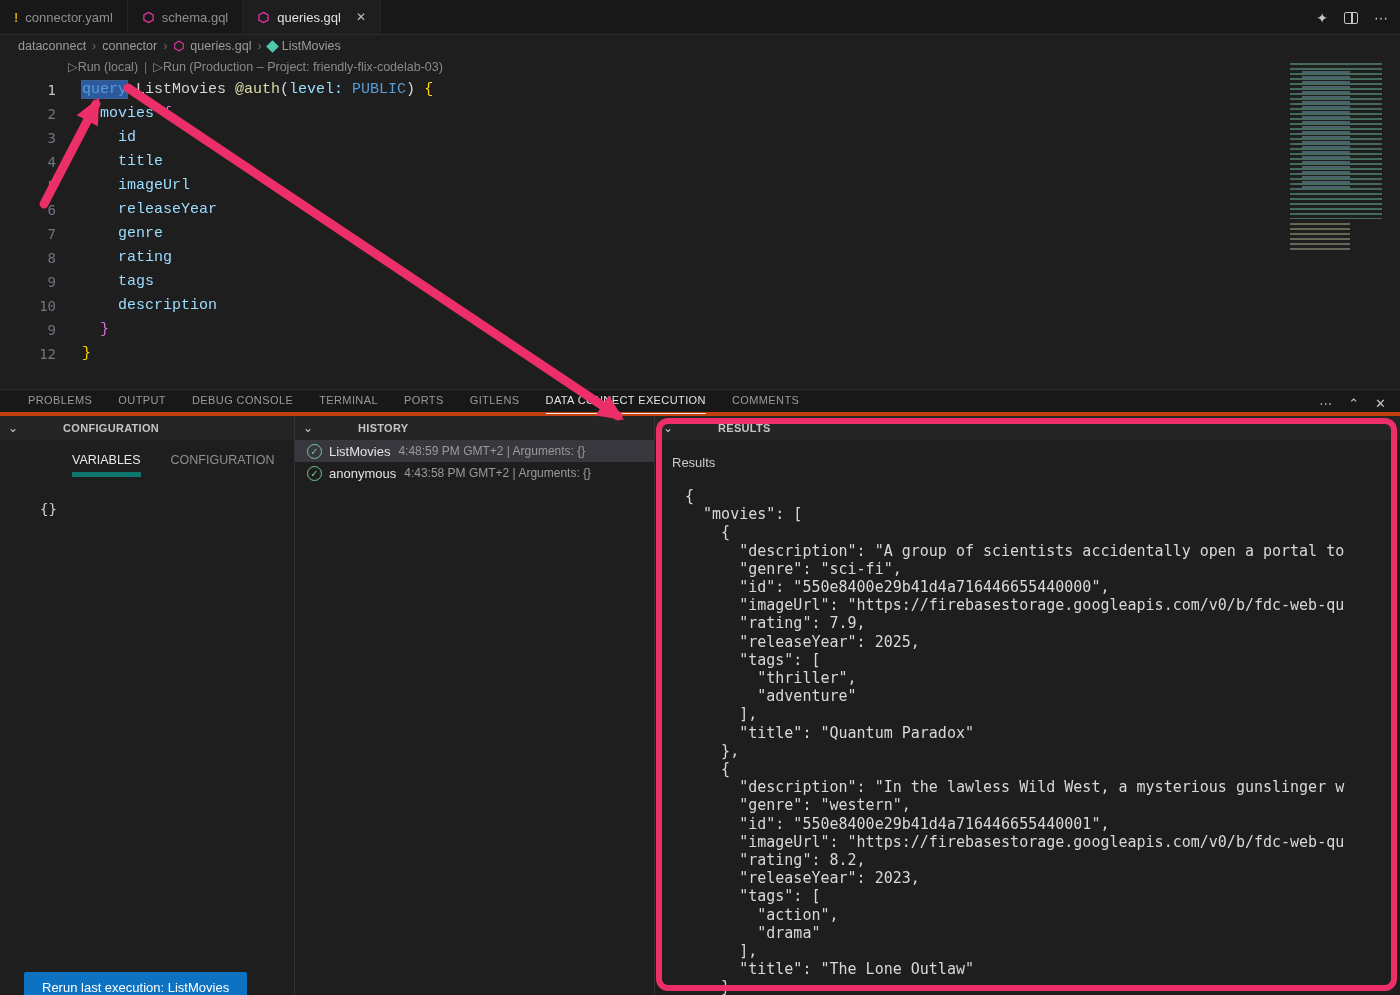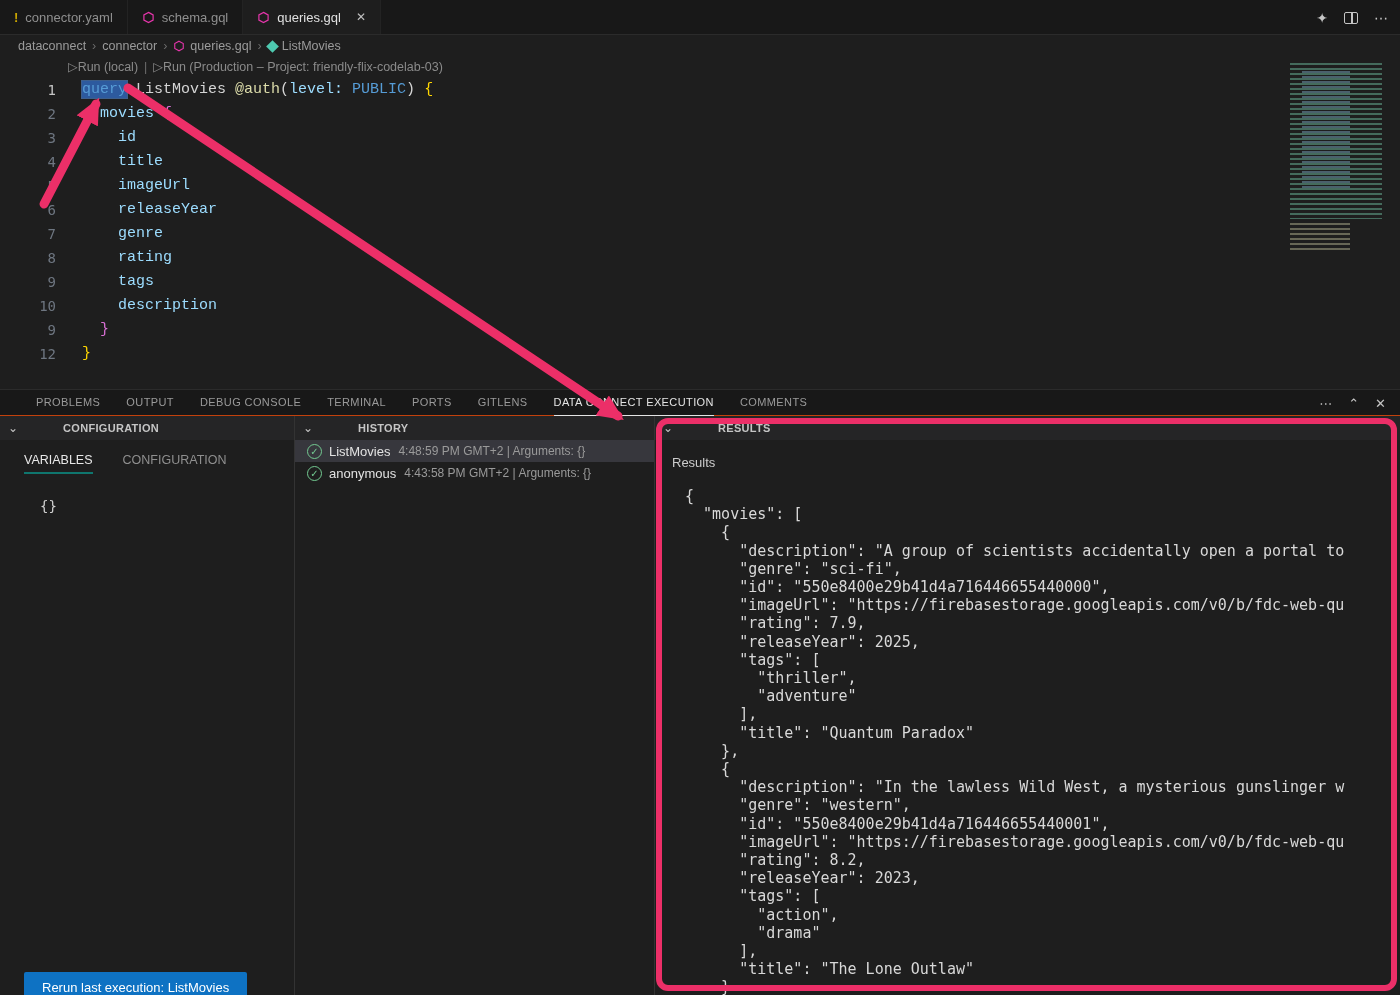--- a/index.html
+++ b/index.html
@@ -44,39 +44,39 @@
 
   .minimap { position: absolute; top: 2px; right: 0; width: 118px; height: 200px; cursor: pointer; }
   .mm-col1 { position: absolute; left: 8px; top: 4px; width: 92px; height: 156px;
     background-image: repeating-linear-gradient(to bottom, rgba(106,183,154,.5) 0 2px, transparent 2px 5px); }
   .mm-col2 { position: absolute; left: 20px; top: 12px; width: 48px; height: 120px;
     background-image: repeating-linear-gradient(to bottom, rgba(156,220,254,.35) 0 2px, transparent 2px 5px); }
   .mm-col3 { position: absolute; left: 8px; top: 164px; width: 60px; height: 30px;
     background-image: repeating-linear-gradient(to bottom, rgba(212,212,170,.4) 0 2px, transparent 2px 5px); }
 
   
-  .paneltabs { position: relative; display: flex; align-items: center; height: 26px; background: #181818; border-bottom: 1px solid #c2410c; padding-left: 36px; gap: 26px; }
+  .paneltabs { position: relative; display: flex; align-items: center; height: 26px; background: #181818; border-bottom: 4px solid #c2410c; padding-left: 28px; gap: 26px; }
   .ptab { font-size: 11px; letter-spacing: .4px; color: #9a9a9a; height: 26px; line-height: 25px; cursor: pointer; }
   .ptab.active { color: #e4e4e4; box-shadow: inset 0 -1px 0 #e4e4e4; }
   .panel-actions { position: absolute; right: 14px; top: 0; height: 26px; display: flex; align-items: center; gap: 16px; color: #c5c5c5; font-size: 13px; }
   .panel-actions span { cursor: pointer; }
 
   
   .panelbody { display: flex; height: 579px; background: #1e1e1e; }
   .sec { position: relative; }
   .sec-config  { width: 295px; flex: none; border-right: 1px solid #333; }
   .sec-history { width: 360px; flex: none; border-right: 1px solid #333; }
   .sec-results { flex: 1; overflow: hidden; }
   .sec-head { height: 24px; display: flex; align-items: center; gap: 5px; padding-left: 8px; background: #252526; cursor: pointer; }
   .chev { color: #c5c5c5; font-size: 12px; line-height: 12px; }
   .sec-title { font-size: 11px; font-weight: 700; letter-spacing: .3px; color: #c5c5c5; margin-left: 40px; }
 
   .cfg-tabs { display: flex; gap: 30px; margin: 13px 0 0 24px; font-size: 12.5px; }
   .cfg-tab { color: #8f8f8f; padding-bottom: 5px; cursor: pointer; }
-  .cfg-tab.active { color: #e8e8e8; border-bottom: 2px solid #0f766e; }
+  .cfg-tab.active { color: #e8e8e8; border-bottom: 5px solid #0f766e; margin-left: 48px; }
   .cfg-vars { margin: 24px 0 0 40px; font-family: "DejaVu Sans Mono", monospace; font-size: 14px; color: #cfcfcf; }
 
   .hrow { display: flex; align-items: center; height: 22px; padding-left: 12px; cursor: pointer; }
   .hrow.selected { background: #37373d; }
   .hcheck { width: 15px; height: 15px; flex: none; border: 1px solid #73c991; border-radius: 50%; color: #73c991; font-size: 10px; line-height: 13px; text-align: center; margin-right: 7px; }
   .hname { color: #e2e2e2; font-size: 13px; margin-right: 8px; }
   .hmeta { color: #9a9a9a; font-size: 12px; }
 
   .results-label { margin: 15px 0 0 17px; font-size: 13px; color: #cccccc; }
   .json { margin: 17px 0 0 30px; font-family: "DejaVu Sans Mono", monospace; font-size: 15px; line-height: 18.2px; color: #d8d8d8; white-space: pre; }

